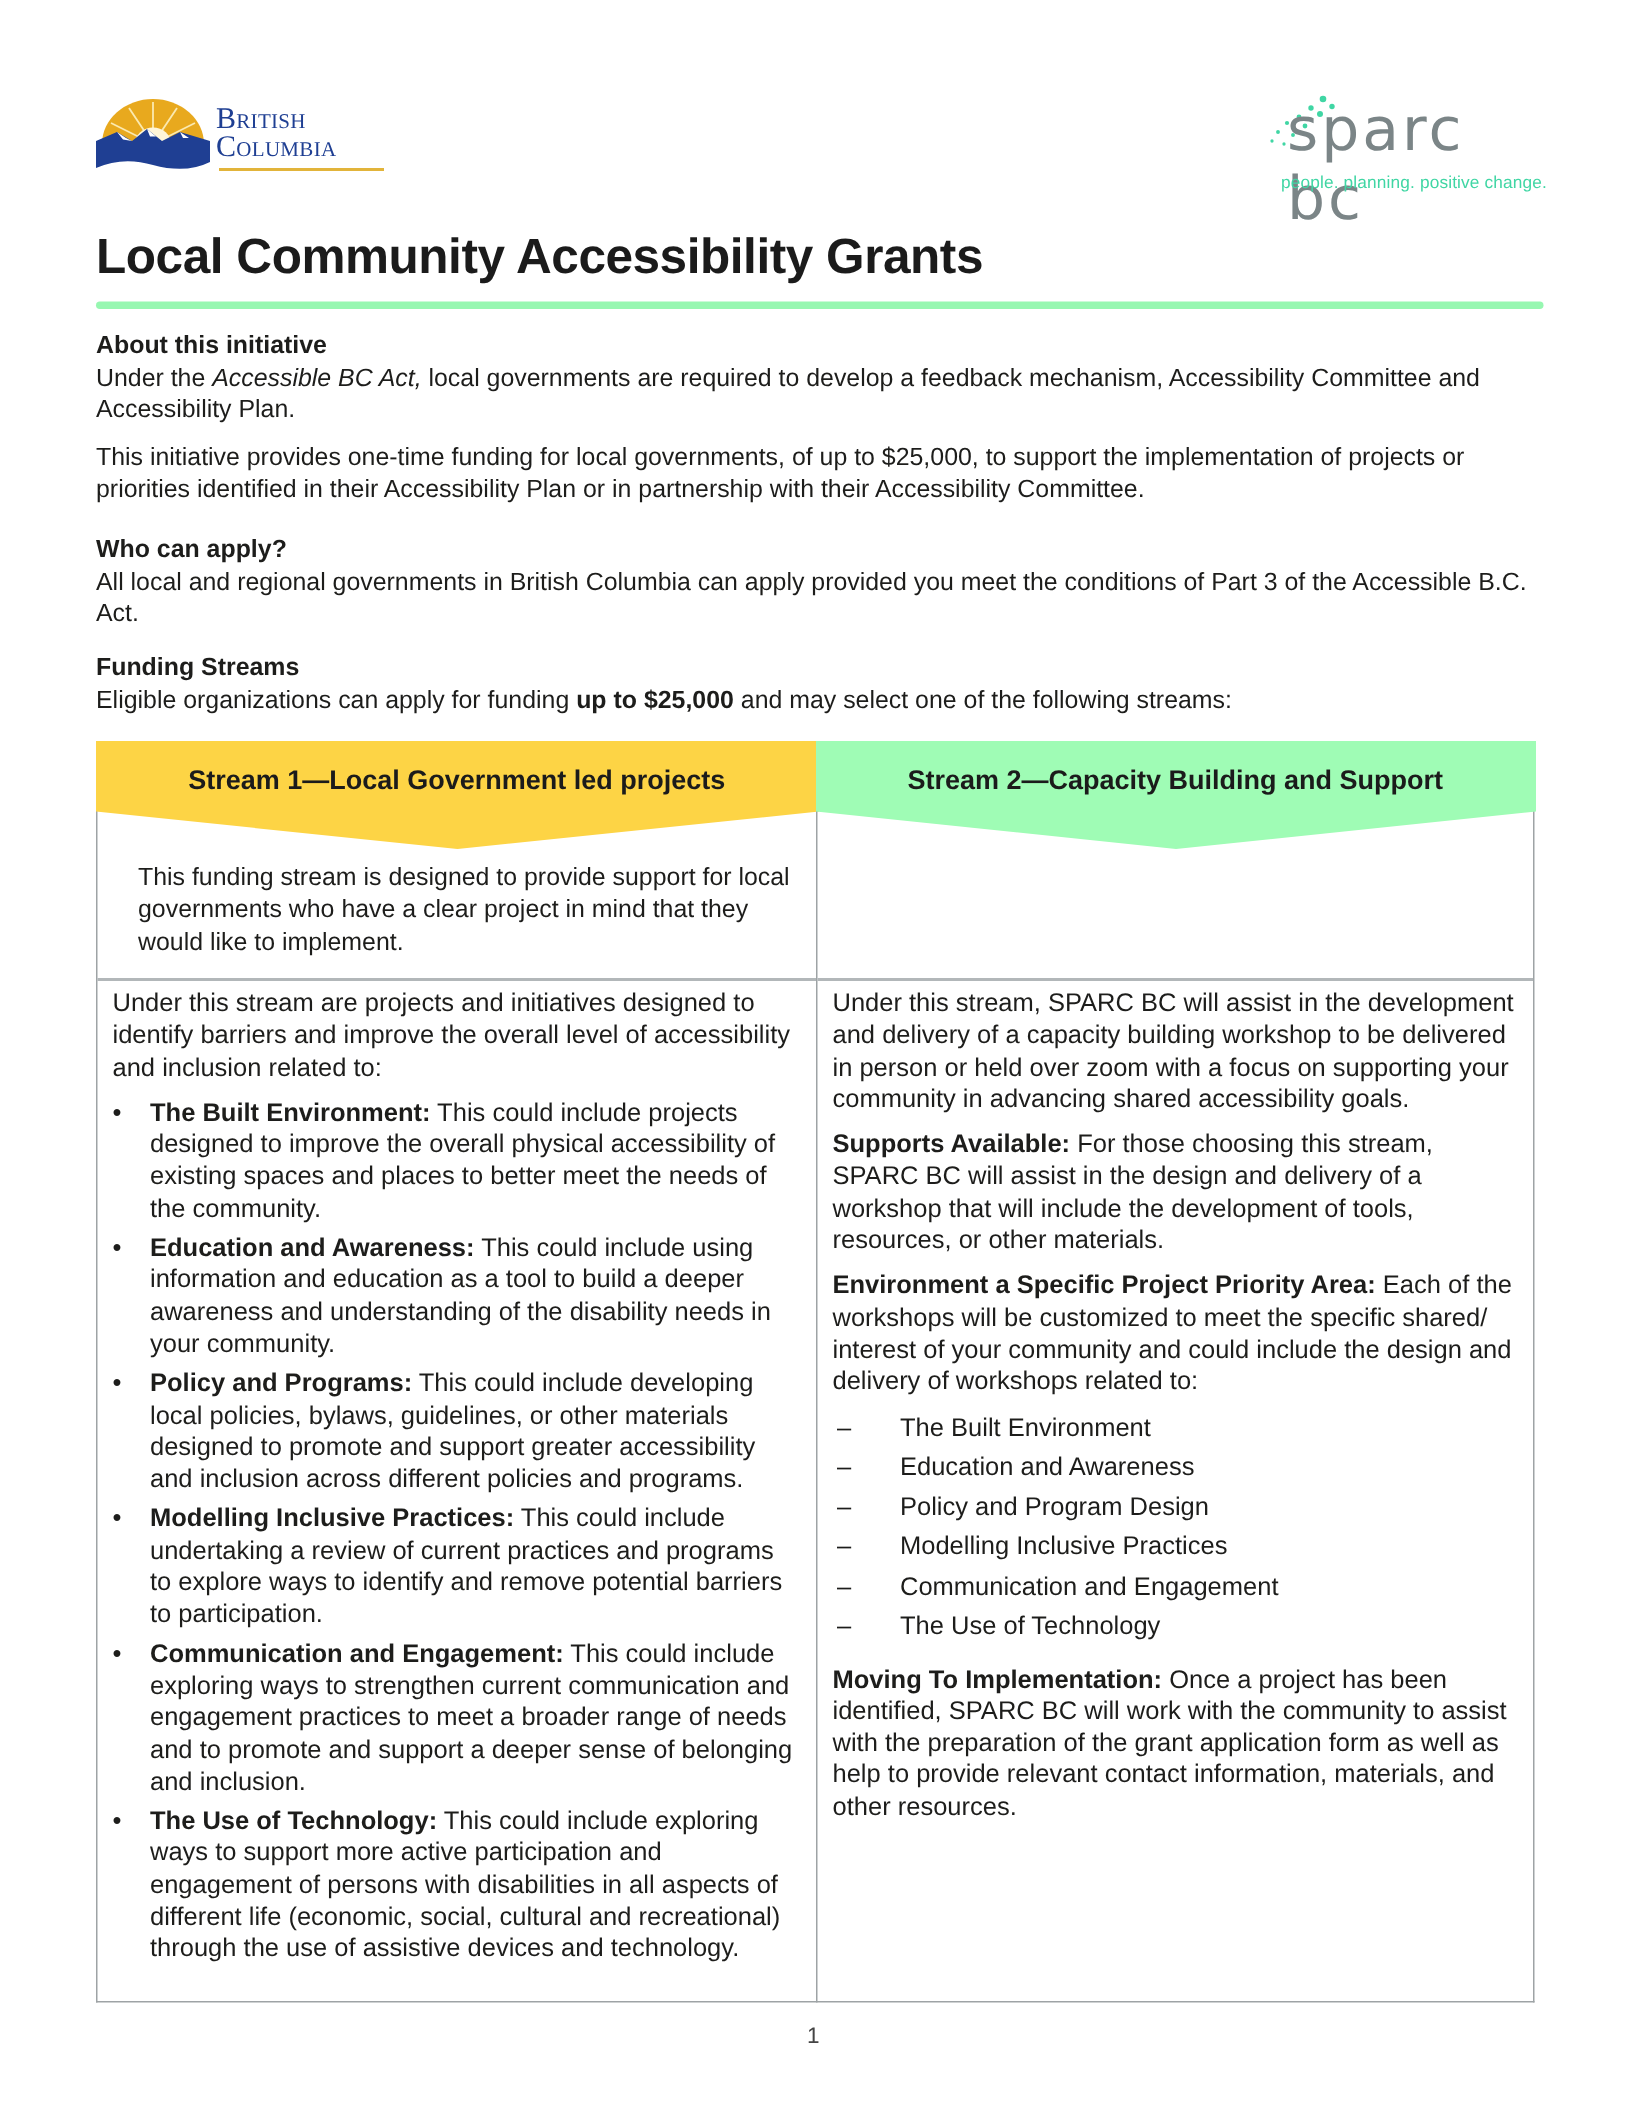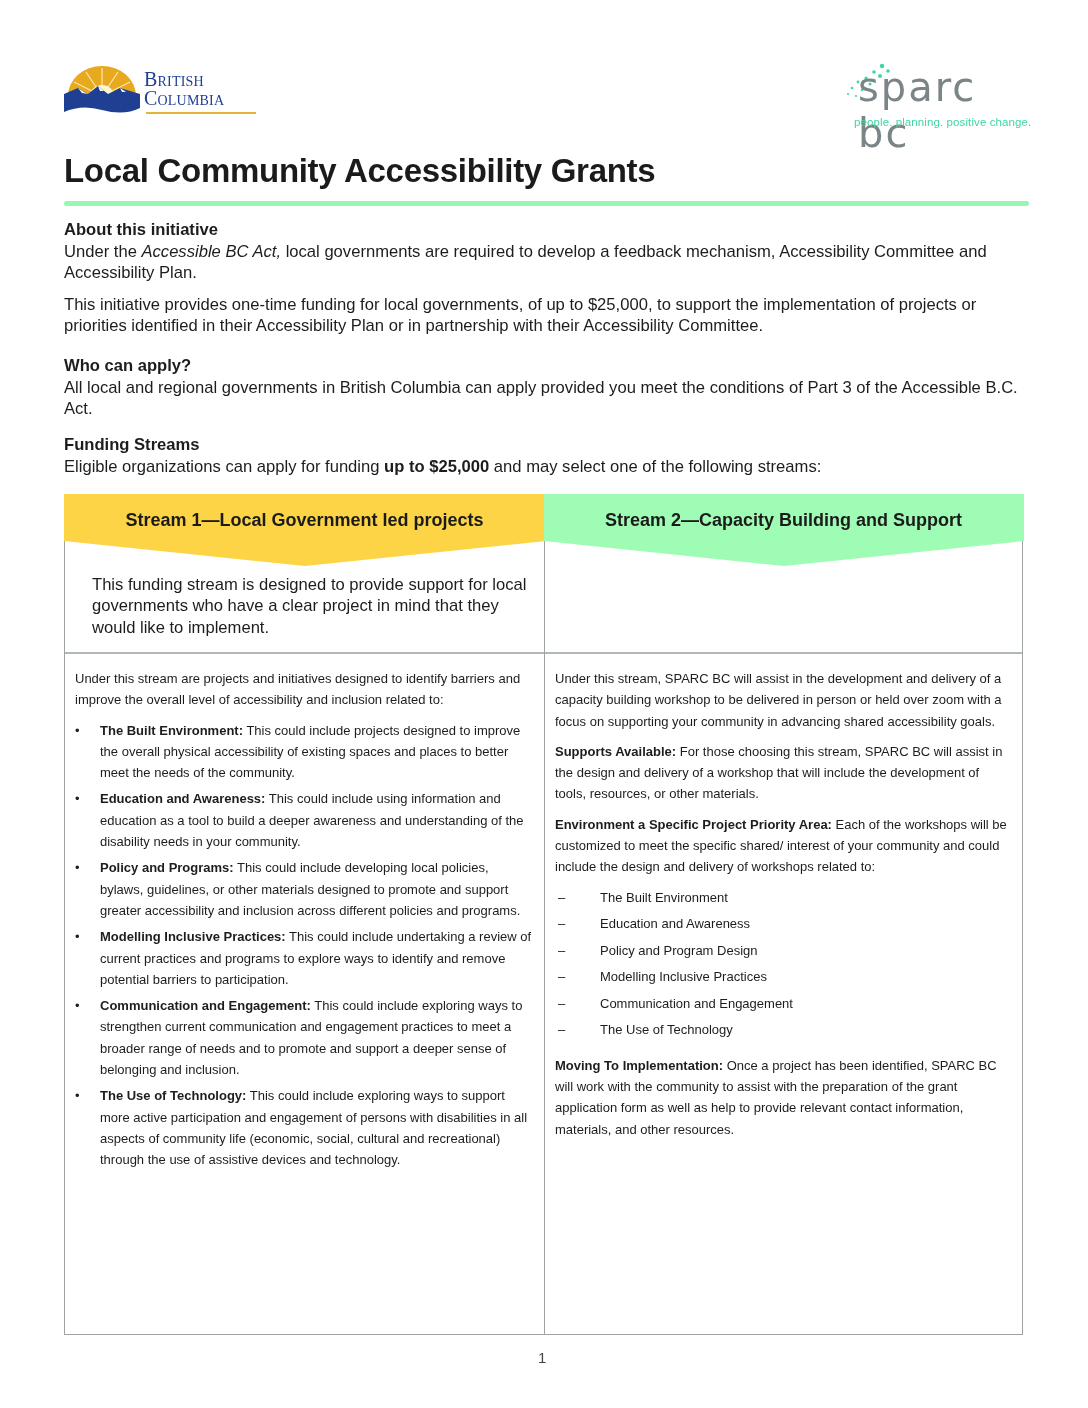--- a/index.html
+++ b/index.html
@@ -27,21 +27,21 @@
   .section p { margin: 0; }
 
   .table { position: absolute; left: 64px; top: 494px; width: 959px; height: 714px; }
   .col { position: absolute; top: 0; height: 841px; }
   .col-left { left: 0; width: 480px; border-left: 1.5px solid #9ea3a5; border-bottom: 1.5px solid #9ea3a5; box-sizing: border-box; }
   .col-right { left: 480px; width: 479px; border-left: 1.5px solid #9ea3a5; border-right: 1.5px solid #9ea3a5; border-bottom: 1.5px solid #9ea3a5; box-sizing: border-box; }
   .chev { position: absolute; left: -1.5px; top: 0; }
   .head-label { position: absolute; top: 16px; left: 0; right: 0; text-align: center; font-size: 18px; font-weight: bold; color: #1b1b1b; }
   .cell-top { position: absolute; top: 80px; left: 10px; right: 14px; font-size: 16.6px; line-height: 21.3px; margin-left: 17px; }
   .row-divider { position: absolute; left: 0; right: 0; top: 158px; height: 1.5px; background: #b2b7b9; }
-  .cell-body { position: absolute; top: 174px; left: 10px; right: 10px; font-size: 13px; line-height: 21.3px; }
+  .cell-body { position: absolute; top: 164px; left: 10px; right: 10px; font-size: 17px; line-height: 21.3px; }
   .cell-body p { margin: 0 0 9px 0; }
   .bullets { list-style: none; margin: 0; padding: 0; }
   .bullets li { position: relative; padding-left: 25px; margin-bottom: 5px; }
   .bullets li .mark { position: absolute; left: 0; top: 0; }
   .dashes { list-style: none; margin: 0 0 9px 0; padding: 0; }
   .dashes li { position: relative; padding-left: 45px; height: 26.5px; }
   .dashes li .mark { position: absolute; left: 3px; top: 0; }
   b { font-weight: bold; }
 
   .page-num { position: absolute; left: 538px; top: 1349px; font-size: 15px; color: #444; }
@@ -119,21 +119,21 @@
     <div class="cell-top">This funding stream is designed to provide support for local governments who have a clear project in mind that they would like to implement.</div>
     <div class="row-divider"></div>
     <div class="cell-body">
       <p>Under this stream are projects and initiatives designed to identify barriers and improve the overall level of accessibility and inclusion related to:</p>
       <ul class="bullets">
         <li><span class="mark">•</span><b>The Built Environment:</b><span> This could include projects designed to improve the overall physical accessibility of existing spaces and places to better meet the needs of the community.</span></li>
         <li><span class="mark">•</span><b>Education and Awareness:</b><span>  This could include using information and education as a tool to build a deeper awareness and understanding of the disability needs in your community.</span></li>
         <li><span class="mark">•</span><b>Policy and Programs:</b><span> This could include developing local policies, bylaws, guidelines, or other materials designed to promote and support greater accessibility and inclusion across different policies and programs.</span></li>
         <li><span class="mark">•</span><b>Modelling Inclusive Practices:</b><span> This could include undertaking a review of current practices and programs to explore ways to identify and remove potential barriers to participation.</span></li>
         <li><span class="mark">•</span><b>Communication and Engagement:</b><span> This could include exploring ways to strengthen current communication and engagement practices to meet a broader range of needs and to promote and support a deeper sense of belonging and inclusion.</span></li>
-        <li><span class="mark">•</span><b>The Use of Technology:</b><span> This could include exploring ways to support more active participation and engagement of persons with disabilities in all aspects of community life (economic, social, cultural and recreational) through the use of assistive devices and technology.</span></li>
+        <li><span class="mark">•</span><b>The Use of Technology:</b><span> This could include exploring ways to support more active participation and engagement of persons with disabilities in all aspects of different life (economic, social, cultural and recreational) through the use of assistive devices and technology.</span></li>
       </ul>
     </div>
   </div>
 
   <div class="col col-right">
     <svg class="chev" width="480" height="74" viewBox="0 0 480 74">
       <polygon points="0,0 480,0 480,47 240,72 0,47" fill="#9ffcb5"></polygon>
     </svg>
     <div class="head-label">Stream 2—Capacity Building and Support</div>
     <div class="row-divider"></div>

